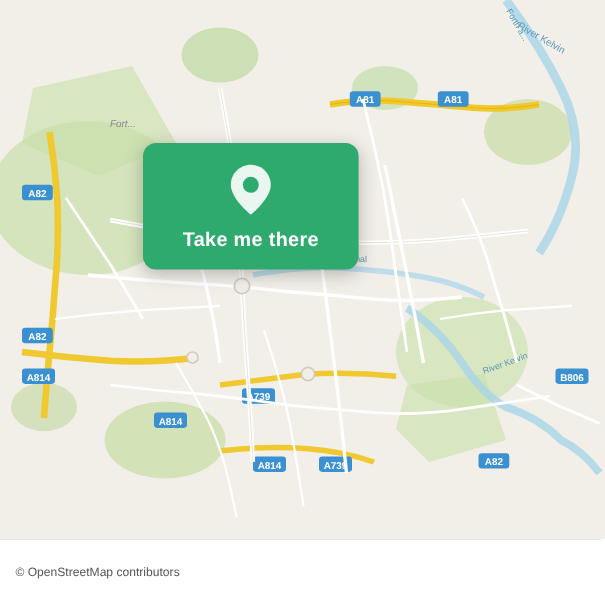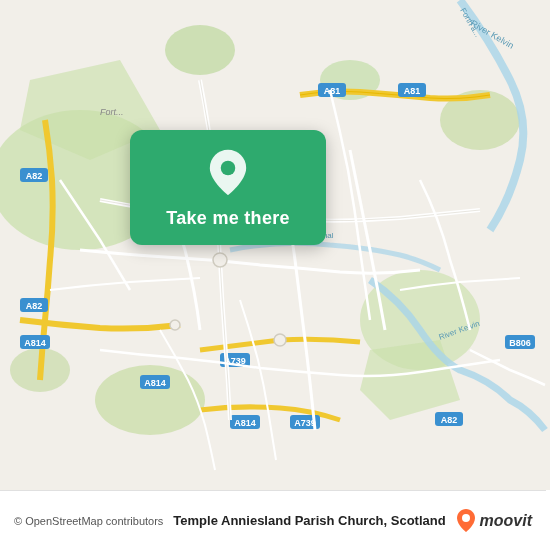--- a/index.html
+++ b/index.html
@@ -200,22 +200,14 @@
       <circle cx="25" cy="22" r="8" fill="#2eaa6e"></circle>
     </svg>
 
     <span id="take-me-there-label">Take me there</span>
   </div>
 </div>
 
 <div id="footer-bar">
   <span id="attribution-text">© OpenStreetMap contributors</span>
 
-  <span id="location-name">Temple Anniesland Parish Church, Scotland</span>
-
-  <div id="moovit-logo">
-    <svg id="moovit-pin" viewBox="0 0 22 26" xmlns="http://www.w3.org/2000/svg">
-      <path d="M11,1 C6,1 2,5 2,10 C2,17 11,24 11,24 C11,24 20,17 20,10 C20,5 16,1 11,1 Z" fill="#ff6b35"></path>
-      <circle cx="11" cy="10" r="4" fill="white"></circle>
-    </svg>
-    <span id="moovit-text">moovit</span>
-  </div>
+
 </div>
 
 </body></html>

